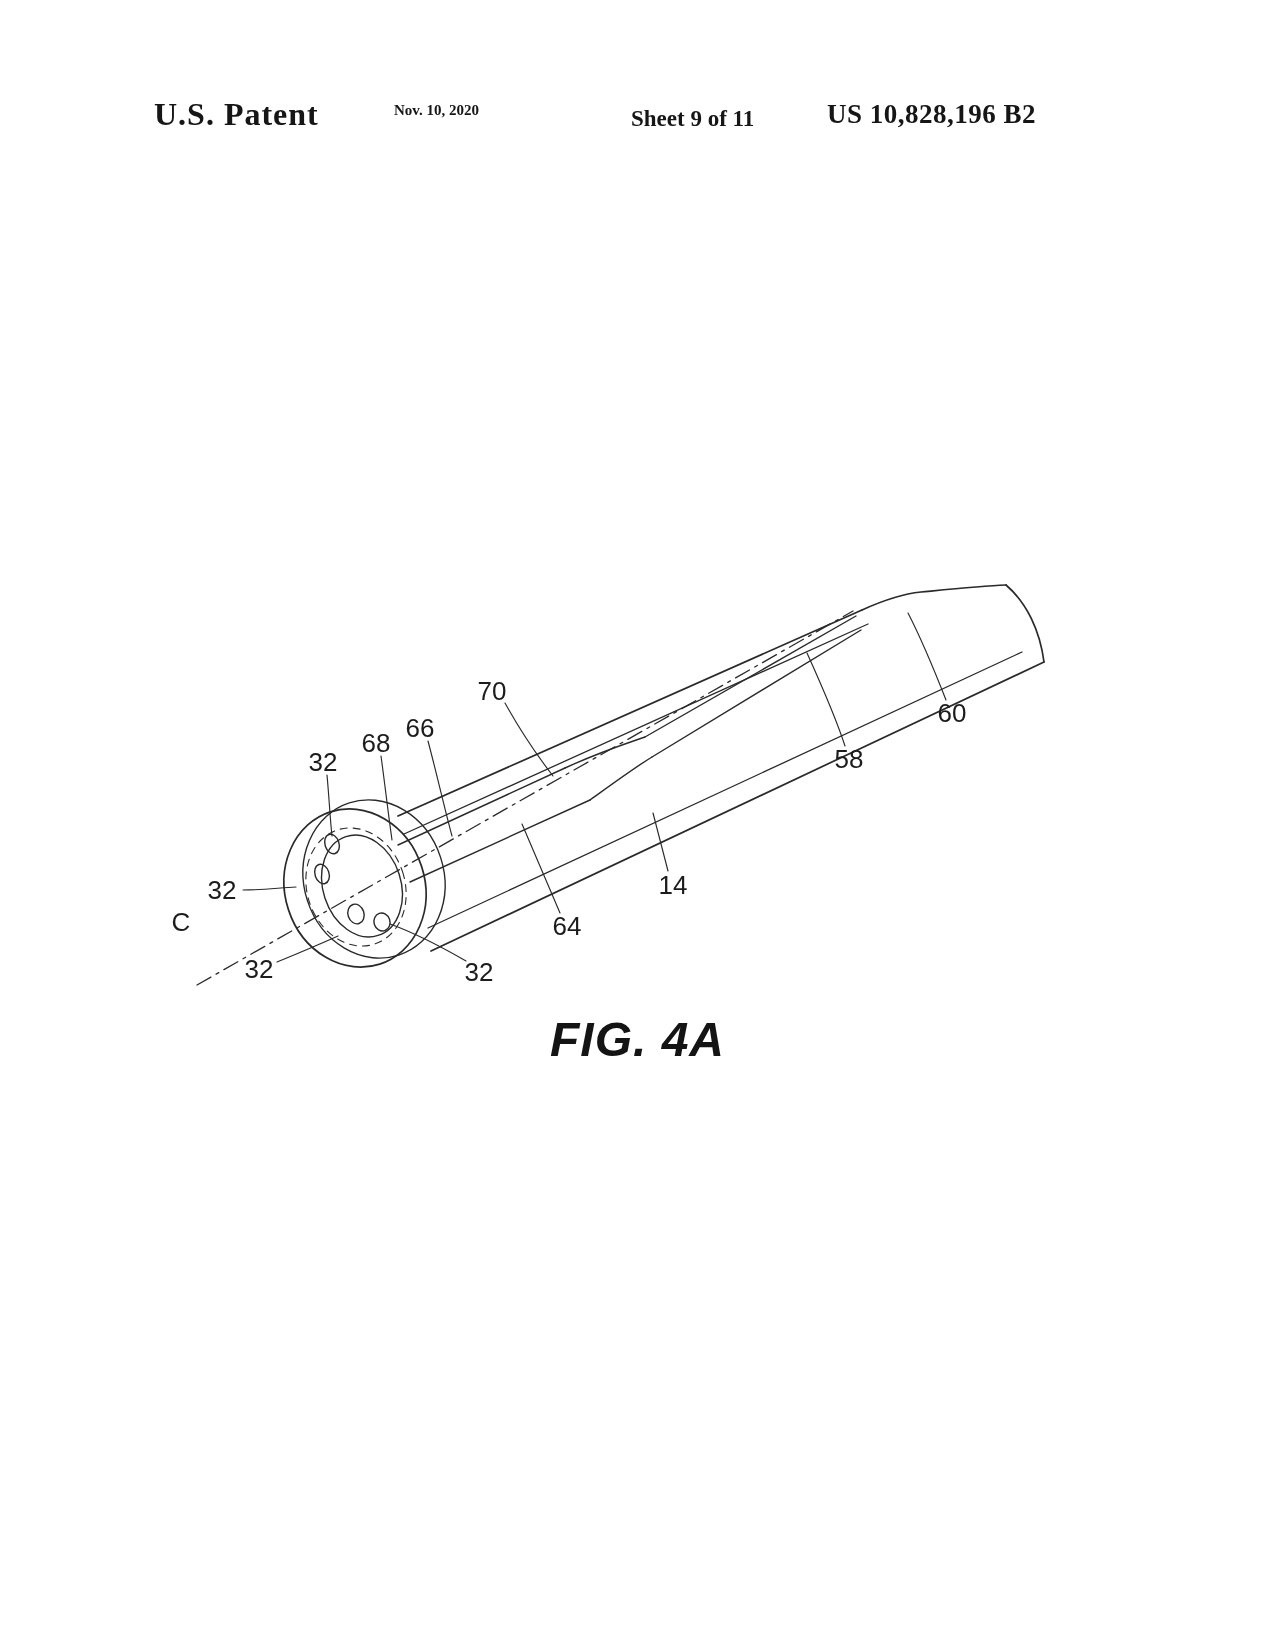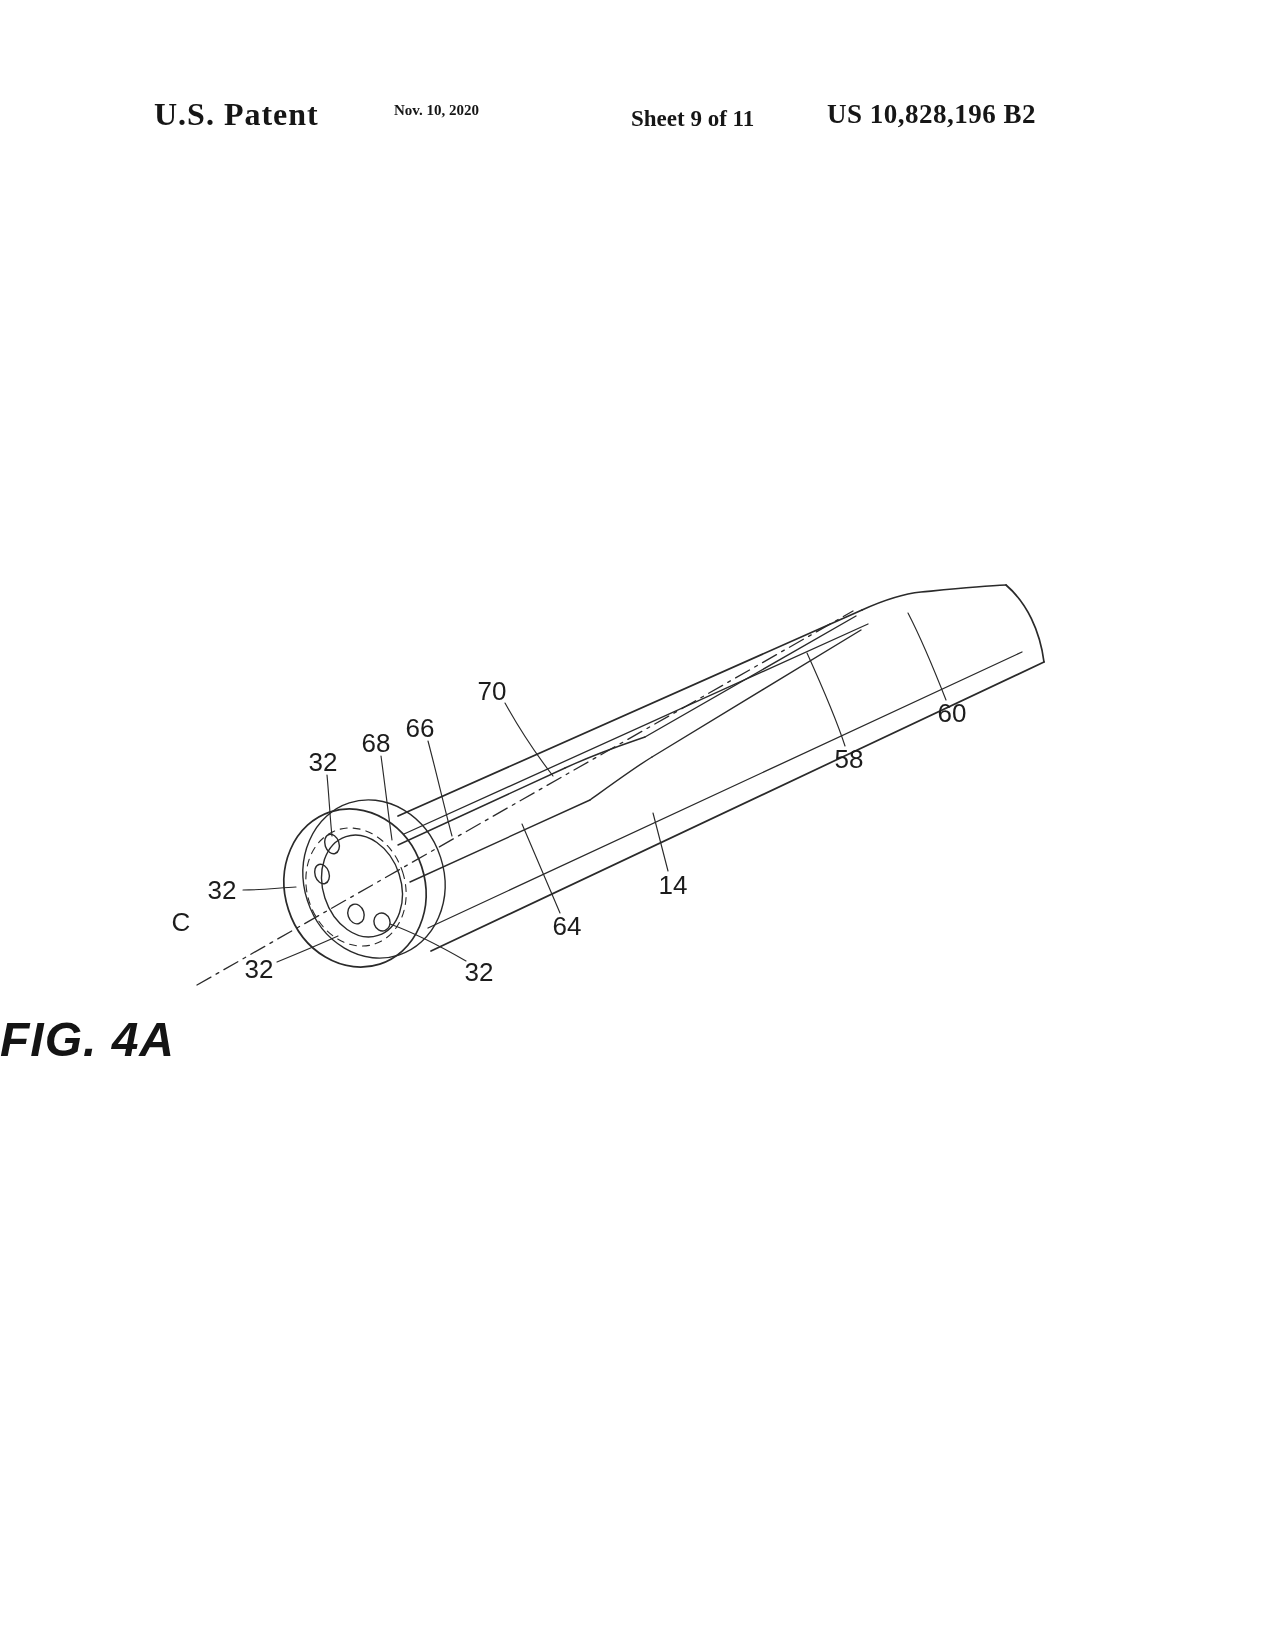--- a/index.html
+++ b/index.html
@@ -14,20 +14,21 @@
     color:#111;
   }
   .hdr{position:absolute;white-space:nowrap;color:#161616;}
   .hdr-title{left:154px;top:96px;font-size:32px;font-weight:bold;letter-spacing:1px;}
   .hdr-date{left:394px;top:102px;font-size:15px;font-weight:bold;}
   .hdr-sheet{left:593px;top:106px;font-size:23px;font-weight:bold;margin-left:38px;}
   .hdr-patnum{left:827px;top:99px;font-size:27px;font-weight:bold;letter-spacing:0.5px;}
   .drawing-svg{position:absolute;left:0;top:0;width:1275px;height:1650px;}
   .fig-caption{
     position:absolute;left:0;top:1012px;width:1275px;
+    text-align:center;
     font-family:"Liberation Sans", sans-serif;
     font-style:italic;font-weight:bold;
     font-size:48px;letter-spacing:1px;color:#141414;
   }
   .refnum{
     font-family:"Liberation Sans", sans-serif;
     font-size:26px;
     fill:#1c1c1c;
   }
 </style>

